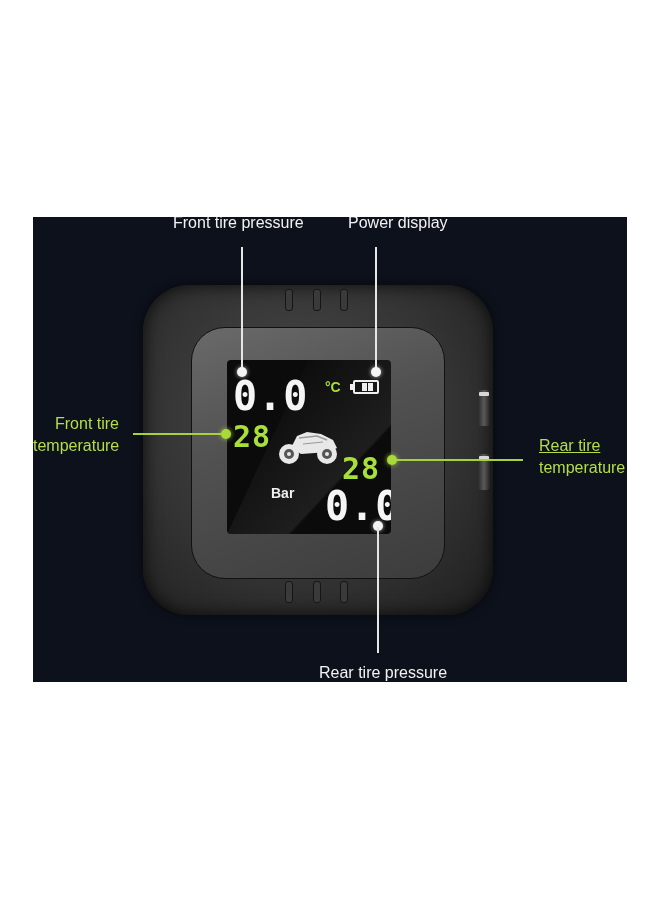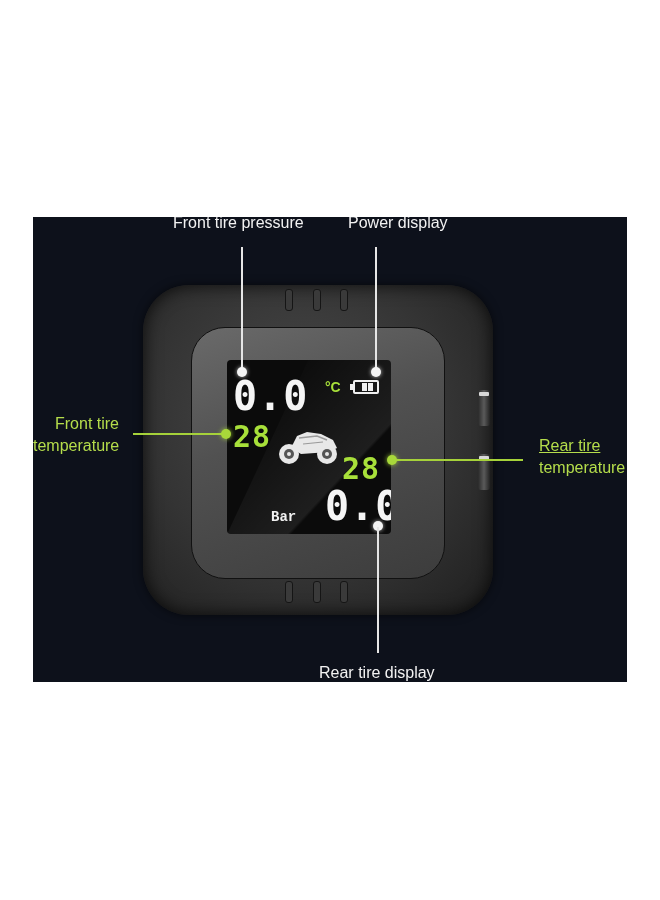--- a/index.html
+++ b/index.html
@@ -110,21 +110,21 @@
       <circle cx="12" cy="28" r="10" fill="#e8e8e8"></circle>
       <circle cx="12" cy="28" r="5" fill="#555"></circle>
       <circle cx="12" cy="28" r="2" fill="#e8e8e8"></circle>
       <circle cx="50" cy="28" r="10" fill="#e8e8e8"></circle>
       <circle cx="50" cy="28" r="5" fill="#555"></circle>
       <circle cx="50" cy="28" r="2" fill="#e8e8e8"></circle>
     </svg>
 
     <div class="seg green" style="left:115px; top:94px;">28</div>
 
-    <div class="bar-label" style="left:44px; top:149px;font-family:Liberation Mono, monospace;">Bar</div>
+    <div class="bar-label" style="left:44px; top:125px;">Bar</div>
     <div class="seg white" style="left:98px; top:126px;">0.0</div>
   </div>
 
   <div class="vline" style="left:208px; top:30px; height:125px;"></div>
   <div class="dot-w" style="left:204px; top:150px;"></div>
 
   <div class="vline" style="left:342px; top:30px; height:125px;"></div>
   <div class="dot-w" style="left:338px; top:150px;"></div>
 
   <div class="hline" style="left:100px; top:216px; width:92px;"></div>
@@ -135,14 +135,14 @@
 
   <div class="dot-w" style="left:340px; top:304px;"></div>
   <div class="vline" style="left:344px; top:310px; height:126px;"></div>
 
   <div class="label green" style="left:0px; top:196px;margin-left:22px;">Front tire</div>
   <div class="label green" style="left:0px; top:218px;">temperature</div>
 
   <div class="label green" style="left:506px; top:218px;text-decoration:underline;">Rear tire</div>
   <div class="label green" style="left:506px; top:240px;">temperature</div>
 
-  <div class="label" style="left:286px; top:445px;">Rear tire display</div>
+  <div class="label" style="left:286px; top:445px;">Rear tire pressure</div>
 </div>
 
 </body></html>

